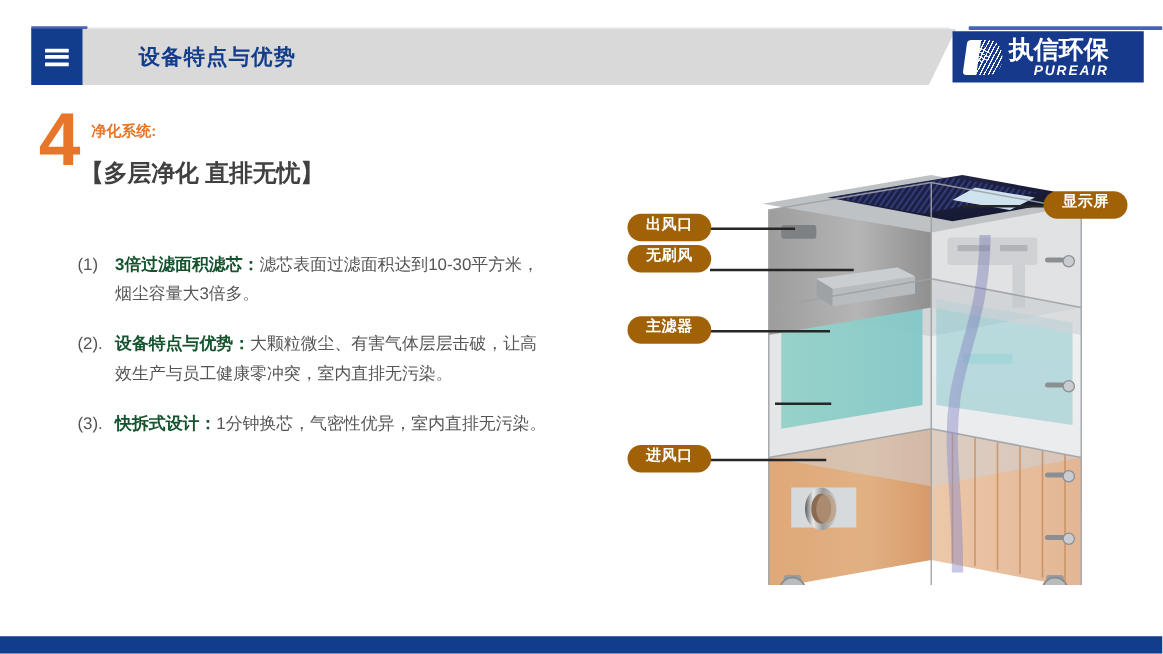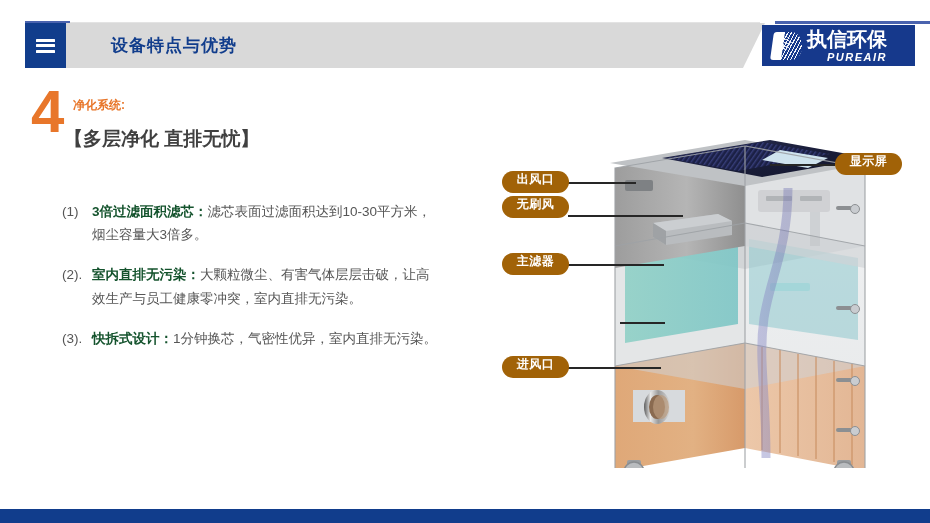--- a/index.html
+++ b/index.html
@@ -335,21 +335,21 @@
 
   <div class="bullets">
 
     <div class="bullet">
       <span class="bullet-index">(1)</span>
       <span class="bullet-body"><b>3倍过滤面积滤芯：</b><span>滤芯表面过滤面积达到10-30平方米，烟尘容量大3倍多。</span></span>
     </div>
 
     <div class="bullet">
       <span class="bullet-index">(2).</span>
-      <span class="bullet-body"><b>室内直排无污染：</b><span>大颗粒微尘、有害气体层层击破，让高效生产与员工健康零冲突，室内直排无污染。</span></span>
+      <span class="bullet-body"><b>设备特点与优势：</b><span>大颗粒微尘、有害气体层层击破，让高效生产与员工健康零冲突，室内直排无污染。</span></span>
     </div>
 
     <div class="bullet">
       <span class="bullet-index">(3).</span>
       <span class="bullet-body"><b>快拆式设计：</b><span>1分钟换芯，气密性优异，室内直排无污染。</span></span>
     </div>
 
   </div>
 
   <div class="product-area">

